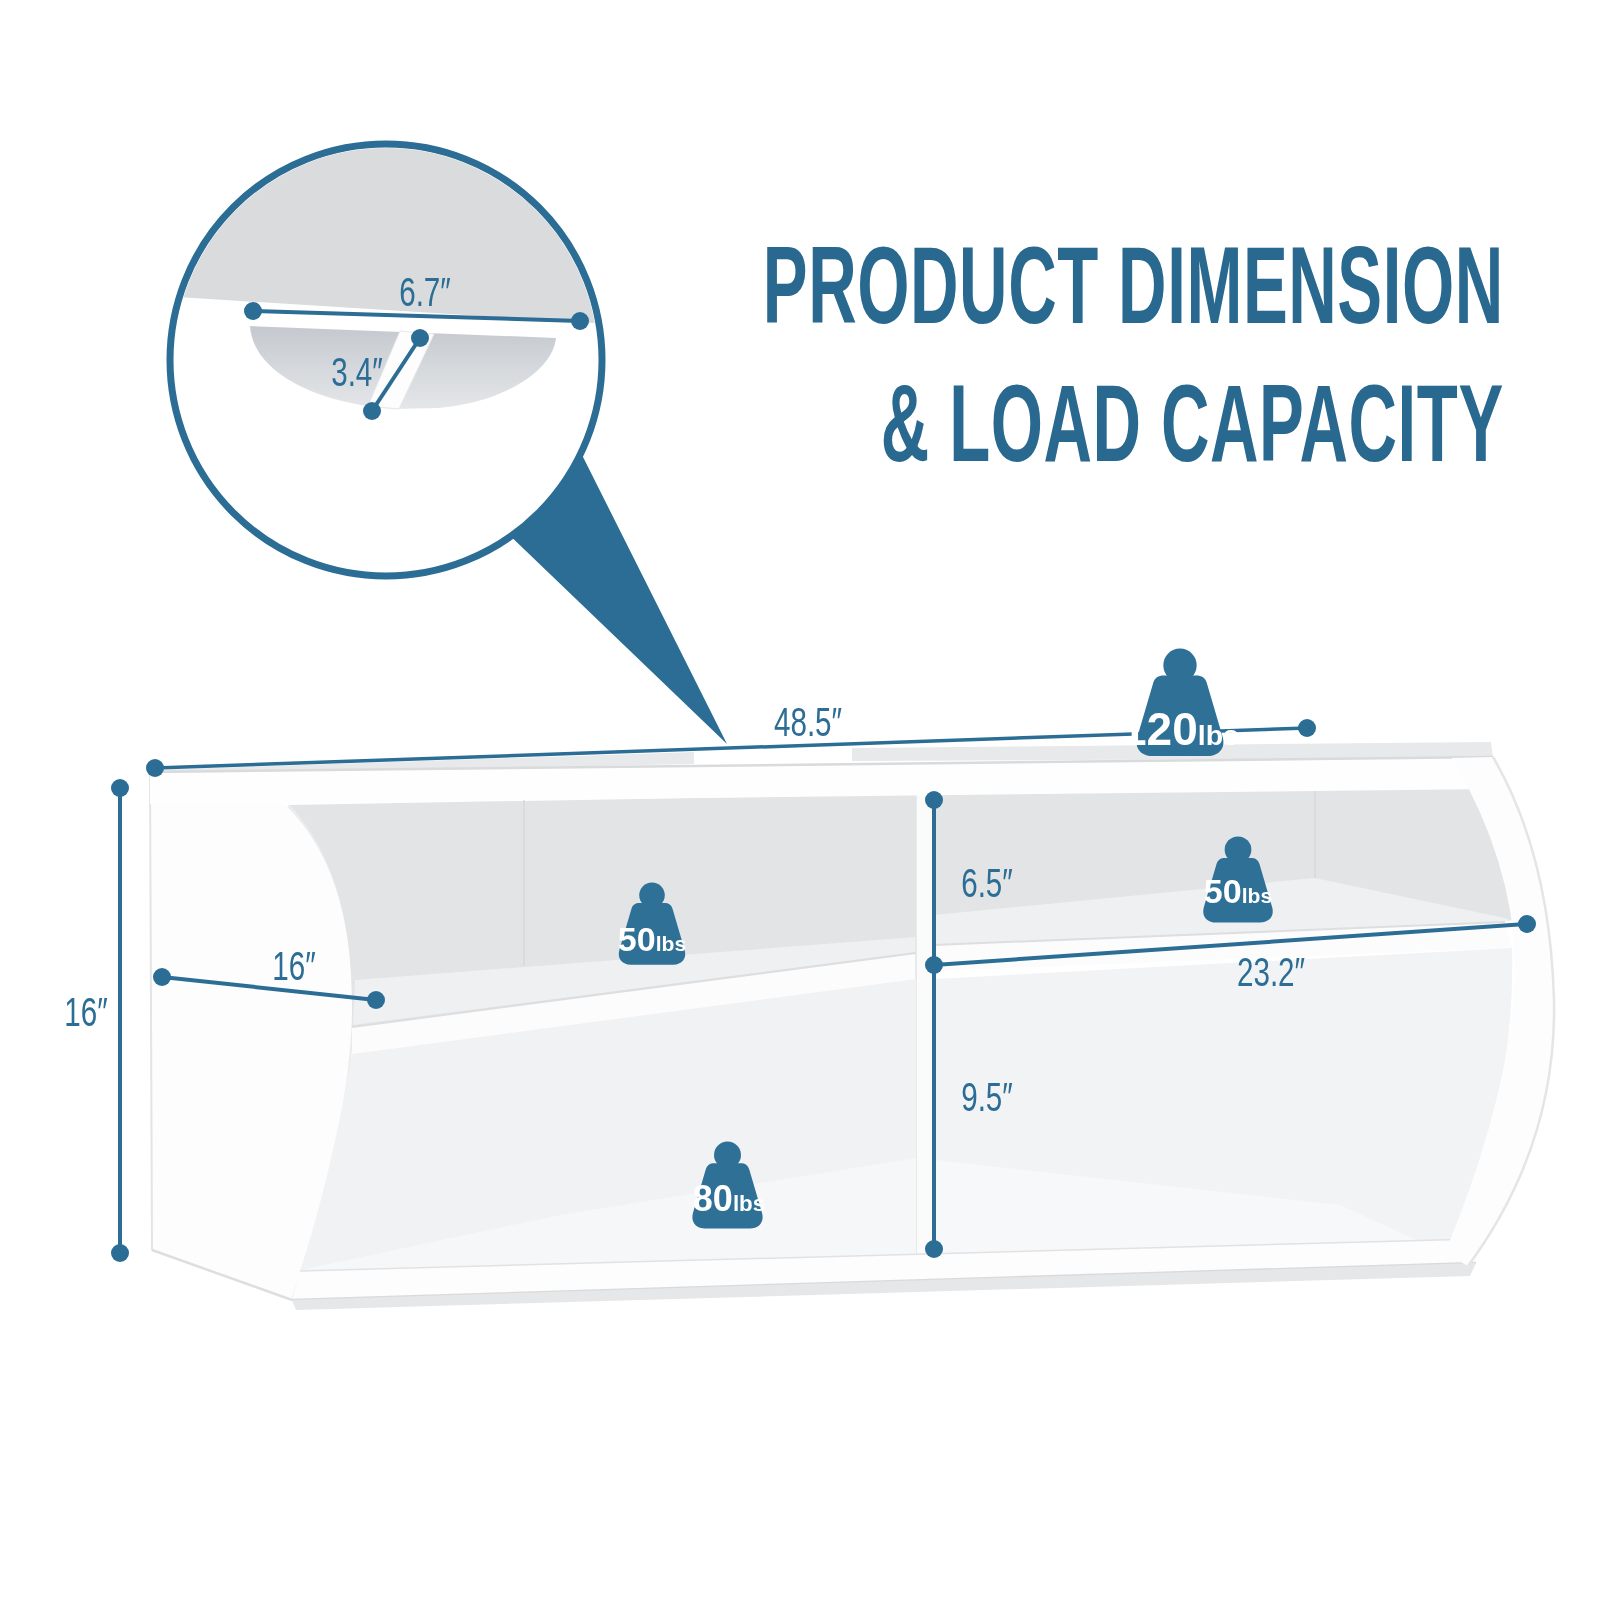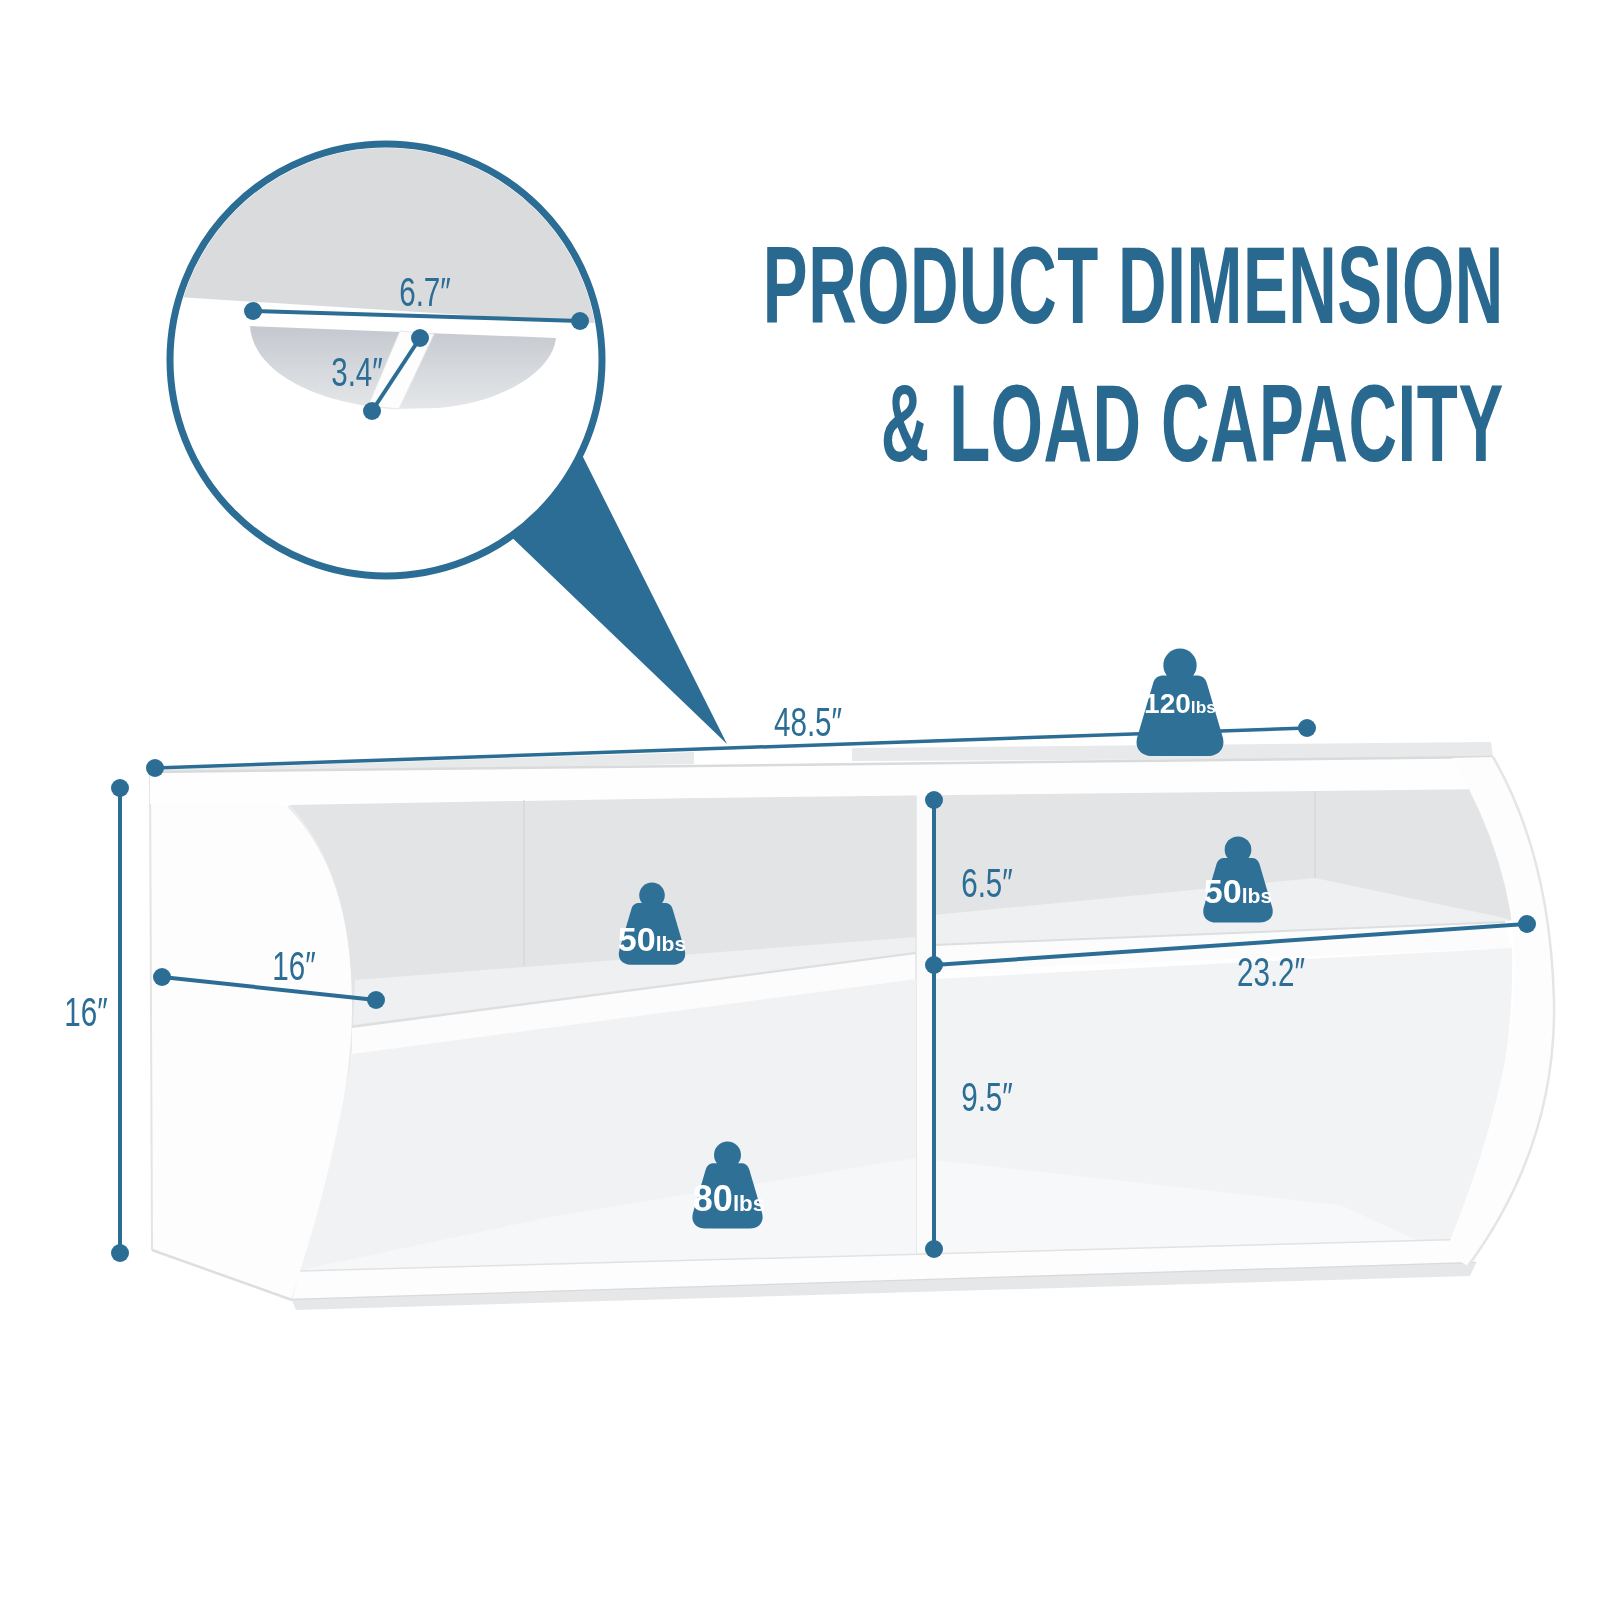--- a/index.html
+++ b/index.html
@@ -133,18 +133,18 @@
 
 <div class="dim" style="left:808px;top:722px;">48.5″</div>
 <div class="dim" style="left:86px;top:1012px;">16″</div>
 <div class="dim" style="left:294px;top:966px;">16″</div>
 <div class="dim" style="left:987px;top:883px;">6.5″</div>
 <div class="dim" style="left:987px;top:1097px;">9.5″</div>
 <div class="dim" style="left:1271px;top:972px;">23.2″</div>
 <div class="dim" style="left:425px;top:292px;">6.7″</div>
 <div class="dim" style="left:357px;top:372px;">3.4″</div>
 
-<div class="wl" style="left:1180px;top:704px;font-size:28px;"><span>120</span><span class="u">lbs</span></div>
+<div class="wl" style="left:1180px;top:729px;font-size:46px;"><span>120</span><span class="u">lbs</span></div>
 <div class="wl" style="left:652px;top:939px;font-size:34px;"><span>50</span><span class="u">lbs</span></div>
 <div class="wl" style="left:1238px;top:891px;font-size:34px;"><span>50</span><span class="u">lbs</span></div>
 <div class="wl" style="left:729px;top:1199px;font-size:36px;"><span>80</span><span class="u">lbs</span></div>
 
 </div>
 
 </body></html>

